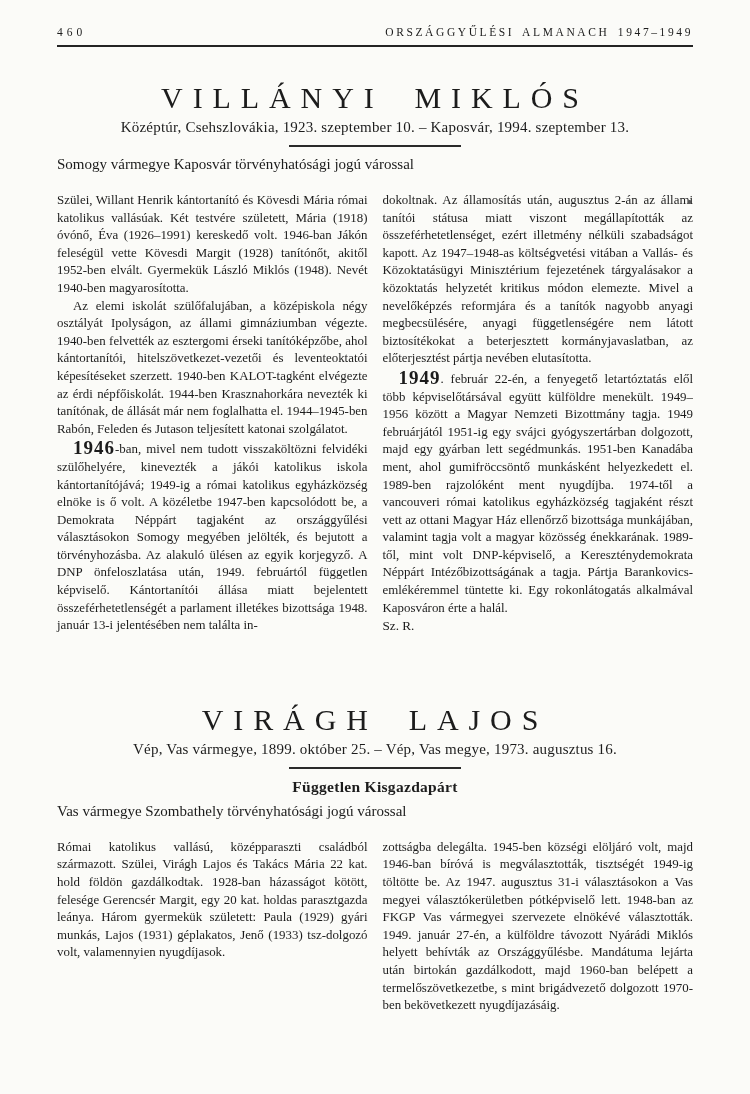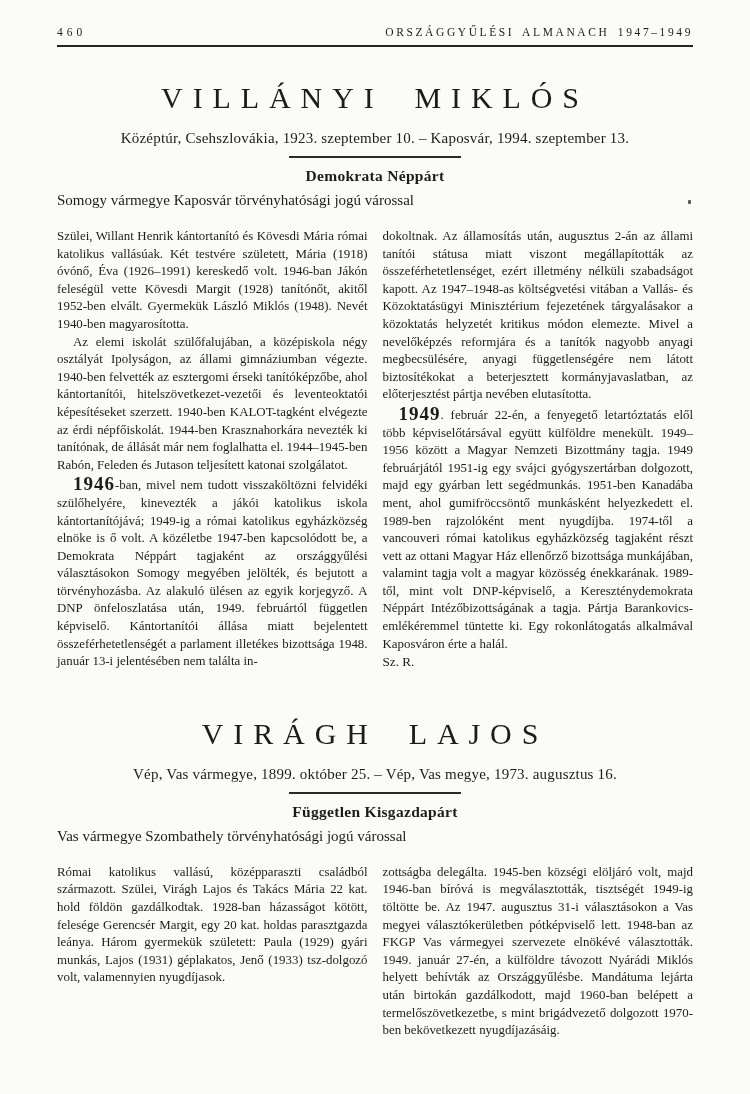--- a/index.html
+++ b/index.html
@@ -21,22 +21,22 @@
   .page-number { letter-spacing: 4px; }
   .header-title { letter-spacing: 2.6px; word-spacing: 3px; }
   .header-rule { border: none; border-top: 2.2px solid #242424; margin: 7px 0 0 0; }
 
   
   .entry-title {
     text-align: center; font-size: 30px; font-weight: 400;
     letter-spacing: 0.33em; word-spacing: 0.45em;
     margin: 34px 0 0 0; white-space: nowrap;
   }
-  .entry-2 .entry-title { margin-top: 46px; }
-  .entry-dates { text-align: center; font-size: 15px; margin-top: 15px; letter-spacing: 0.2px; }
+  .entry-2 .entry-title { margin-top: 68px; }
+  .entry-dates { text-align: center; font-size: 15px; margin-top: 4px; letter-spacing: 0.2px; }
   .title-rule { width: 172px; border: none; border-top: 2px solid #2a2a2a; margin: 9px auto 9px auto; }
   .entry-party { text-align: center; font-size: 15.5px; font-weight: 700; letter-spacing: 0.3px; }
   .entry-constituency { text-align: left; font-size: 15px; margin-top: 7px; }
 
   
   .columns { display: flex; gap: 15px; margin-top: 19px; }
   .col { flex: 1 1 0; min-width: 0; text-align: justify; font-size: 12.9px; line-height: 17.6px; }
   .para { margin: 0; }
   .para.indent { text-indent: 16px; }
   .display-year {
@@ -56,21 +56,20 @@
   <div class="running-header">
     <span class="page-number">460</span>
     <span class="header-title">ORSZÁGGYŰLÉSI ALMANACH 1947–1949</span>
   </div>
   <hr class="header-rule">
 
   <section class="entry entry-1">
     <h1 class="entry-title">VILLÁNYI MIKLÓS</h1>
     <div class="entry-dates">Középtúr, Csehszlovákia, 1923. szeptember 10. – Kaposvár, 1994. szeptember 13.</div>
     <hr class="title-rule">
-    <div class="entry-party">Demokrata Néppárt</div>
     <div class="entry-constituency">Somogy vármegye Kaposvár törvényhatósági jogú várossal</div>
 
     <div class="columns">
       <div class="col">
         <p class="para">Szülei, Willant Henrik kántortanító és Kövesdi Mária római katolikus vallásúak. Két testvére született, Mária (1918) óvónő, Éva (1926–1991) kereskedő volt. 1946-ban Jákón feleségül vette Kövesdi Margit (1928) tanítónőt, akitől 1952-ben elvált. Gyermekük László Miklós (1948). Nevét 1940-ben magyarosította.</p>
         <p class="para indent">Az elemi iskolát szülőfalujában, a középiskola négy osztályát Ipolyságon, az állami gimnáziumban végezte. 1940-ben felvették az esztergomi érseki tanítóképzőbe, ahol kántortanítói, hitelszövetkezet-vezetői és leventeoktatói képesítéseket szerzett. 1940-ben KALOT-tagként elvégezte az érdi népfőiskolát. 1944-ben Krasznahorkára nevezték ki tanítónak, de állását már nem foglalhatta el. 1944–1945-ben Rabón, Feleden és Jutason teljesített katonai szolgálatot.</p>
         <p class="para indent"><span class="display-year">1946</span><span>-ban, mivel nem tudott visszaköltözni felvidéki szülőhelyére, kinevezték a jákói katolikus iskola kántortanítójává; 1949-ig a római katolikus egyházközség elnöke is ő volt. A közéletbe 1947-ben kapcsolódott be, a Demokrata Néppárt tagjaként az országgyűlési választásokon Somogy megyében jelölték, és bejutott a törvényhozásba. Az alakuló ülésen az egyik korjegyző. A DNP önfeloszlatása után, 1949. februártól független képviselő. Kántortanítói állása miatt bejelentett összeférhetetlenségét a parlament illetékes bizottsága 1948. január 13-i jelentésében nem találta in-</span></p>
       </div>
       <div class="col">
         <p class="para">dokoltnak. Az államosítás után, augusztus 2-án az állami tanítói státusa miatt viszont megállapították az összeférhetetlenséget, ezért illetmény nélküli szabadságot kapott. Az 1947–1948-as költségvetési vitában a Vallás- és Közoktatásügyi Minisztérium fejezetének tárgyalásakor a közoktatás helyzetét kritikus módon elemezte. Mivel a nevelőképzés reformjára és a tanítók nagyobb anyagi megbecsülésére, anyagi függetlenségére nem látott biztosítékokat a beterjesztett kormányjavaslatban, az előterjesztést pártja nevében elutasította.</p>

